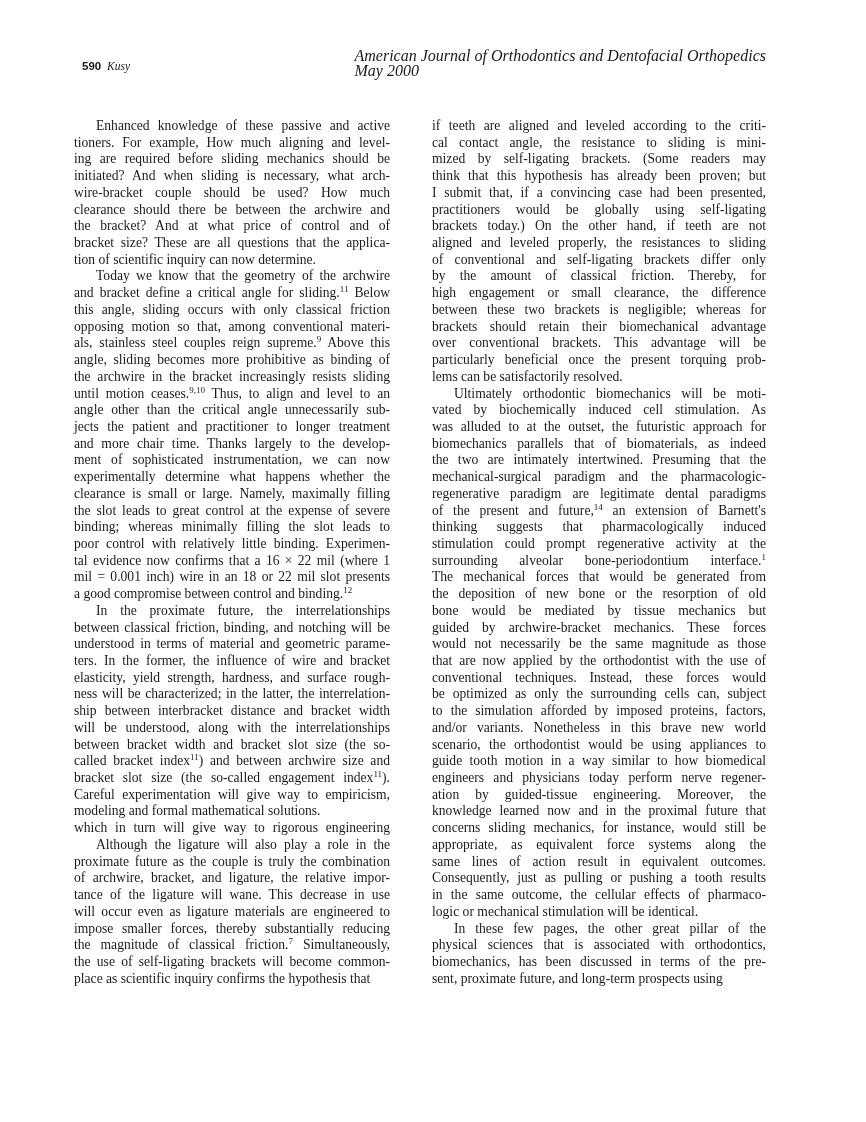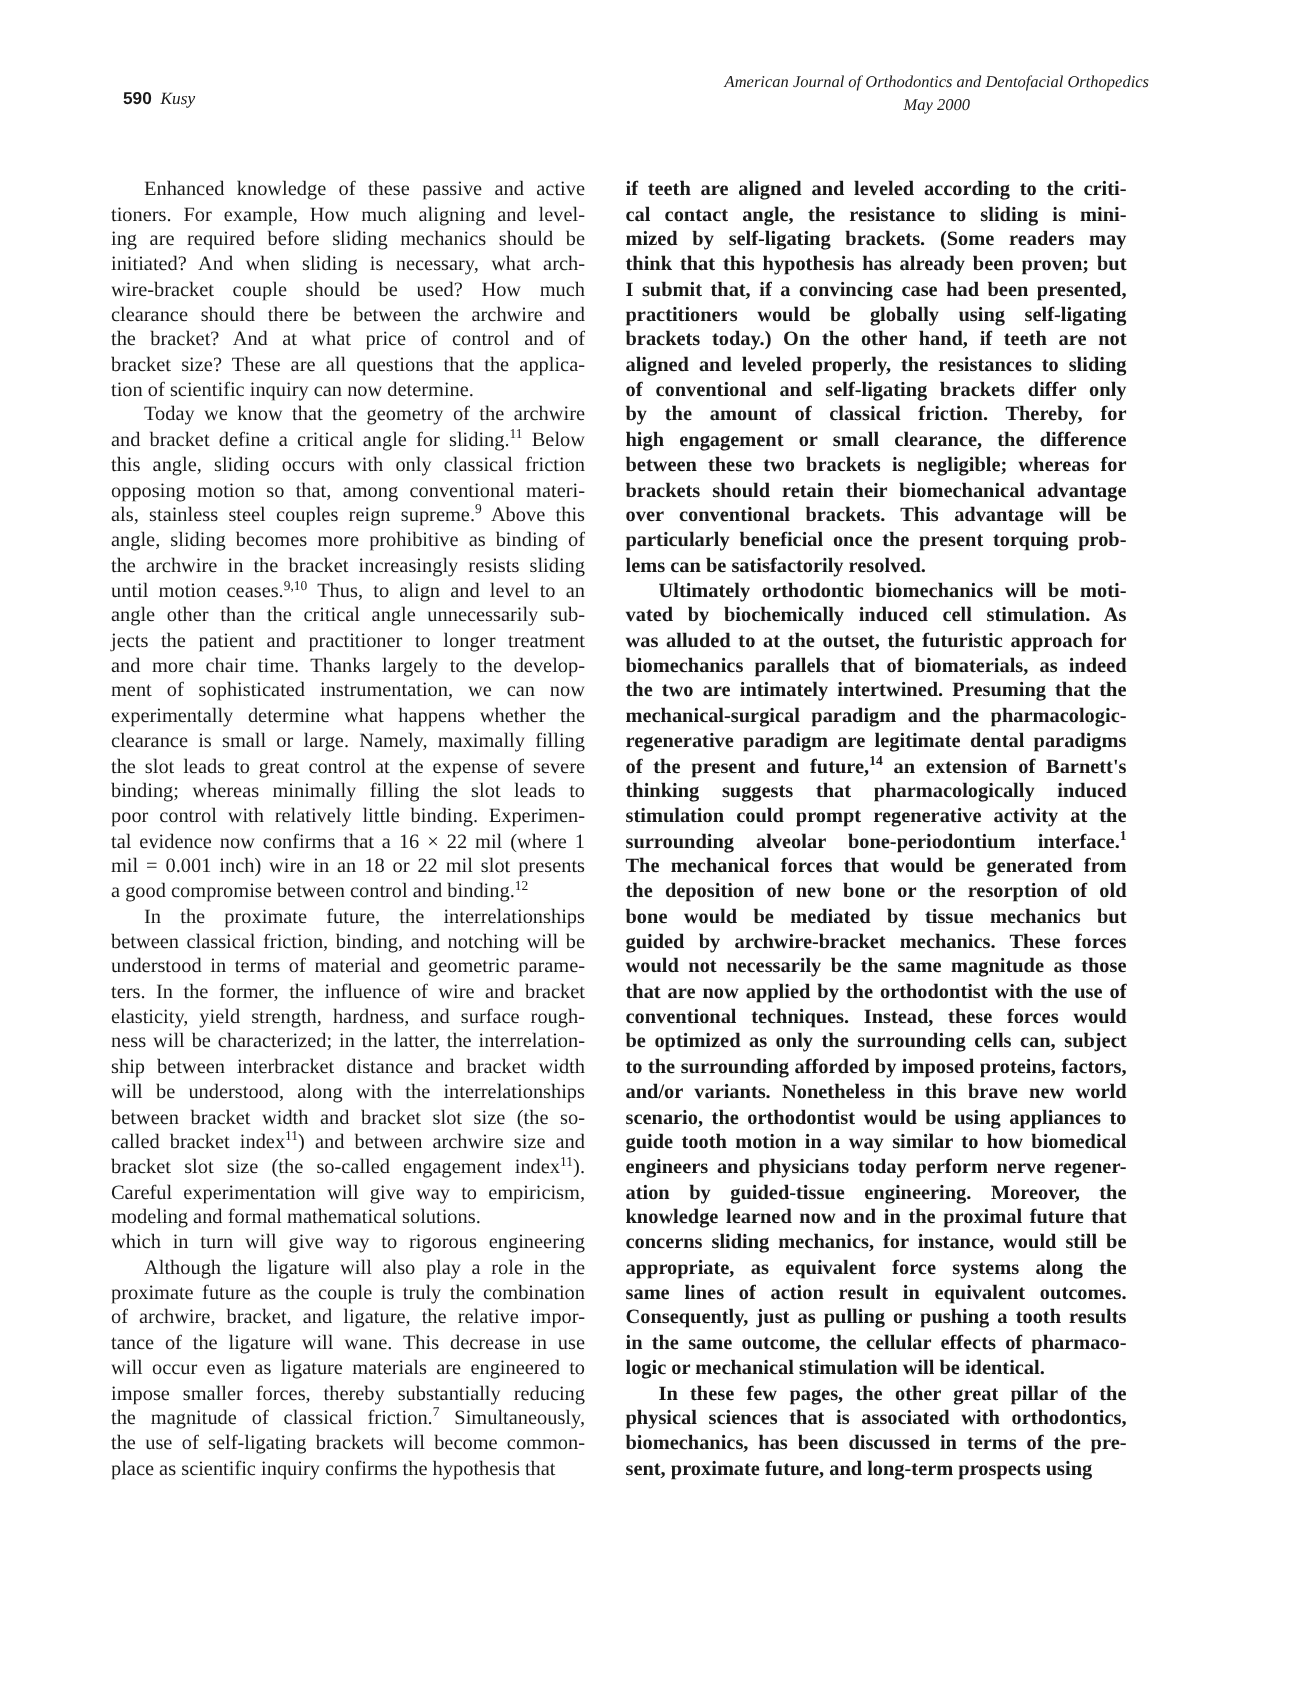--- a/index.html
+++ b/index.html
@@ -1,23 +1,23 @@
 <!DOCTYPE html>
 <html><head>
 <meta charset="utf-8">
 <style>
   html, body { margin:0; padding:0; background:#ffffff; }
   body { width:866px; height:1122px; position:relative; overflow:hidden; color:#1a1a1a; }
   .header-left { position:absolute; left:82px; top:60px; font-size:11.5px; }
   .page-num { font-family:"Liberation Sans", sans-serif; font-weight:bold; }
   .running-author { font-family:"Liberation Serif", serif; font-style:italic; margin-left:3px; }
-  .header-right { position:absolute; right:100px; top:48px; text-align:center; font-family:"Liberation Serif", serif; font-style:italic; font-size:11px; line-height:15px; }
+  .header-right { position:absolute; right:100px; top:48px; text-align:left; font-family:"Liberation Serif", serif; font-style:italic; font-size:16px; line-height:15px; }
   .col { position:absolute; top:118px; font-family:"Liberation Serif", serif; font-size:13.6px; line-height:16.72px; text-align:justify; hyphens:none; }
   .col-left { left:74px; width:316px; }
-  .col-right { left:417px; width:334px;font-weight:bold; }
+  .col-right { left:432px; width:334px; }
   .line { display:block; text-align:justify; text-align-last:justify; white-space:nowrap; height:16.72px; overflow:visible; }
   .line.last { text-align-last:left; }
   .line.first { padding-left:22px; }
   sup { font-size:9px; line-height:0; vertical-align:5px; }
 </style>
 </head>
 <body>
 
 <div class="header-left">
   <span class="page-num">590</span>
@@ -122,21 +122,21 @@
       <span class="line">stimulation could prompt regenerative activity at the</span>
       <span class="line">surrounding alveolar bone-periodontium interface.<sup>1</sup></span>
       <span class="line">The mechanical forces that would be generated from</span>
       <span class="line">the deposition of new bone or the resorption of old</span>
       <span class="line">bone would be mediated by tissue mechanics but</span>
       <span class="line">guided by archwire-bracket mechanics. These forces</span>
       <span class="line">would not necessarily be the same magnitude as those</span>
       <span class="line">that are now applied by the orthodontist with the use of</span>
       <span class="line">conventional techniques. Instead, these forces would</span>
       <span class="line">be optimized as only the surrounding cells can, subject</span>
-      <span class="line">to the surrounding afforded by imposed proteins, factors,</span>
+      <span class="line">to the simulation afforded by imposed proteins, factors,</span>
       <span class="line">and/or variants. Nonetheless in this brave new world</span>
       <span class="line">scenario, the orthodontist would be using appliances to</span>
       <span class="line">guide tooth motion in a way similar to how biomedical</span>
       <span class="line">engineers and physicians today perform nerve regener-</span>
       <span class="line">ation by guided-tissue engineering. Moreover, the</span>
       <span class="line">knowledge learned now and in the proximal future that</span>
       <span class="line">concerns sliding mechanics, for instance, would still be</span>
       <span class="line">appropriate, as equivalent force systems along the</span>
       <span class="line">same lines of action result in equivalent outcomes.</span>
       <span class="line">Consequently, just as pulling or pushing a tooth results</span>

